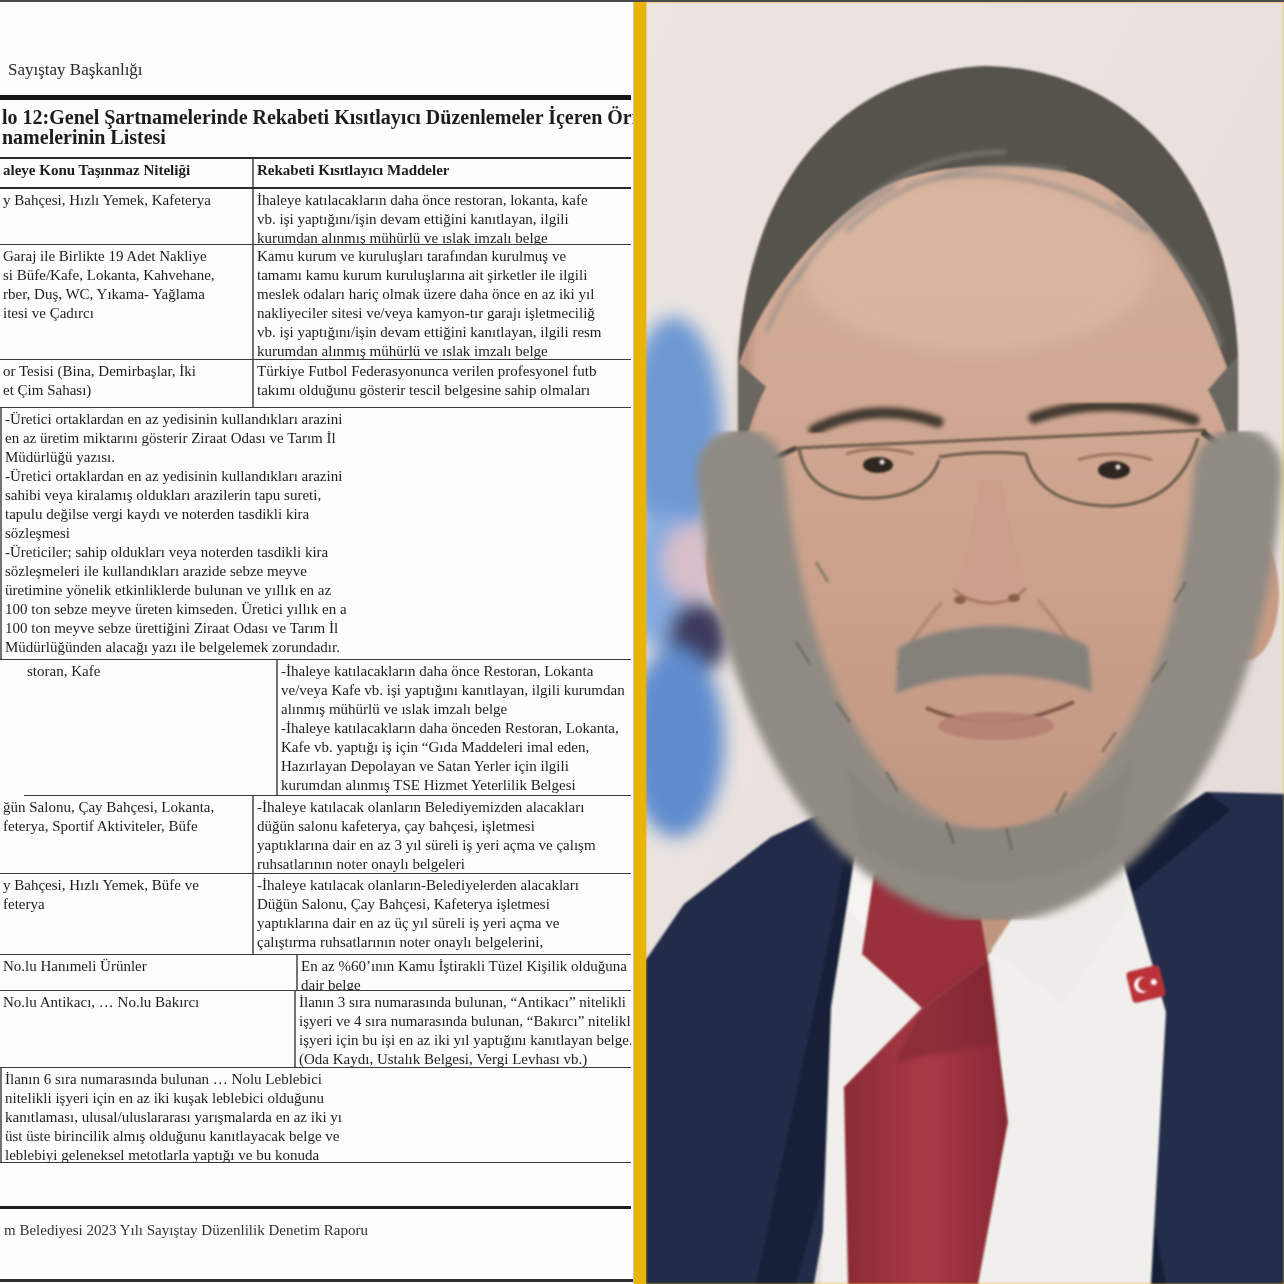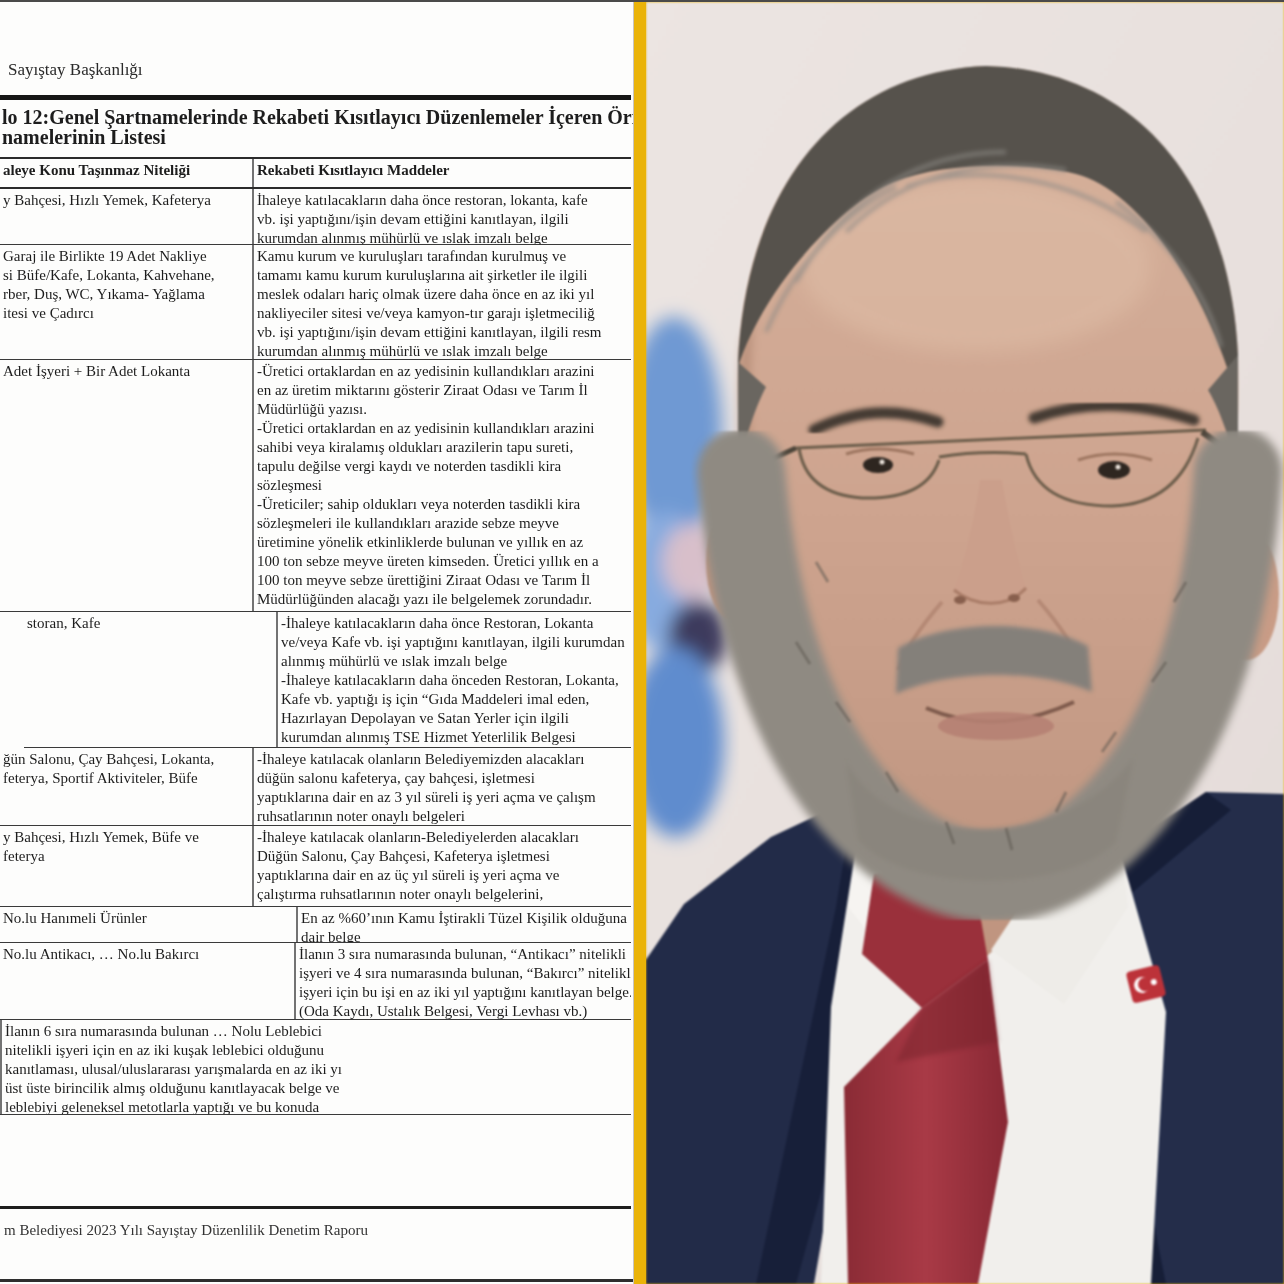--- a/index.html
+++ b/index.html
@@ -55,22 +55,27 @@
 si Büfe/Kafe, Lokanta, Kahvehane,
 rber, Duş, WC, Yıkama- Yağlama
 itesi ve Çadırcı</div>
             <div class="tcell right">Kamu kurum ve kuruluşları tarafından kurulmuş ve
 tamamı kamu kurum kuruluşlarına ait şirketler ile ilgili
 meslek odaları hariç olmak üzere daha önce en az iki yıl
 nakliyeciler sitesi ve/veya kamyon-tır garajı işletmeciliğ
 vb. işi yaptığını/işin devam ettiğini kanıtlayan, ilgili resm
 kurumdan alınmış mühürlü ve ıslak imzalı belge</div>
           </div>
+          <div class="trow" style="height: 48px;">
+            <div class="tcell left">or Tesisi (Bina, Demirbaşlar, İki
+et Çim Sahası)</div>
+            <div class="tcell right">Türkiye Futbol Federasyonunca verilen profesyonel futb
+takımı olduğunu gösterir tescil belgesine sahip olmaları</div>
+          </div>
           <div class="trow" style="height: 252px;">
-            <div class="tcell left">Adet İşyeri + Bir Adet Lokanta</div>
             <div class="tcell right">-Üretici ortaklardan en az yedisinin kullandıkları arazini
 en az üretim miktarını gösterir Ziraat Odası ve Tarım İl
 Müdürlüğü yazısı.
 -Üretici ortaklardan en az yedisinin kullandıkları arazini
 sahibi veya kiralamış oldukları arazilerin tapu sureti,
 tapulu değilse vergi kaydı ve noterden tasdikli kira
 sözleşmesi
 -Üreticiler; sahip oldukları veya noterden tasdikli kira
 sözleşmeleri ile kullandıkları arazide sebze meyve
 üretimine yönelik etkinliklerde bulunan ve yıllık en az

